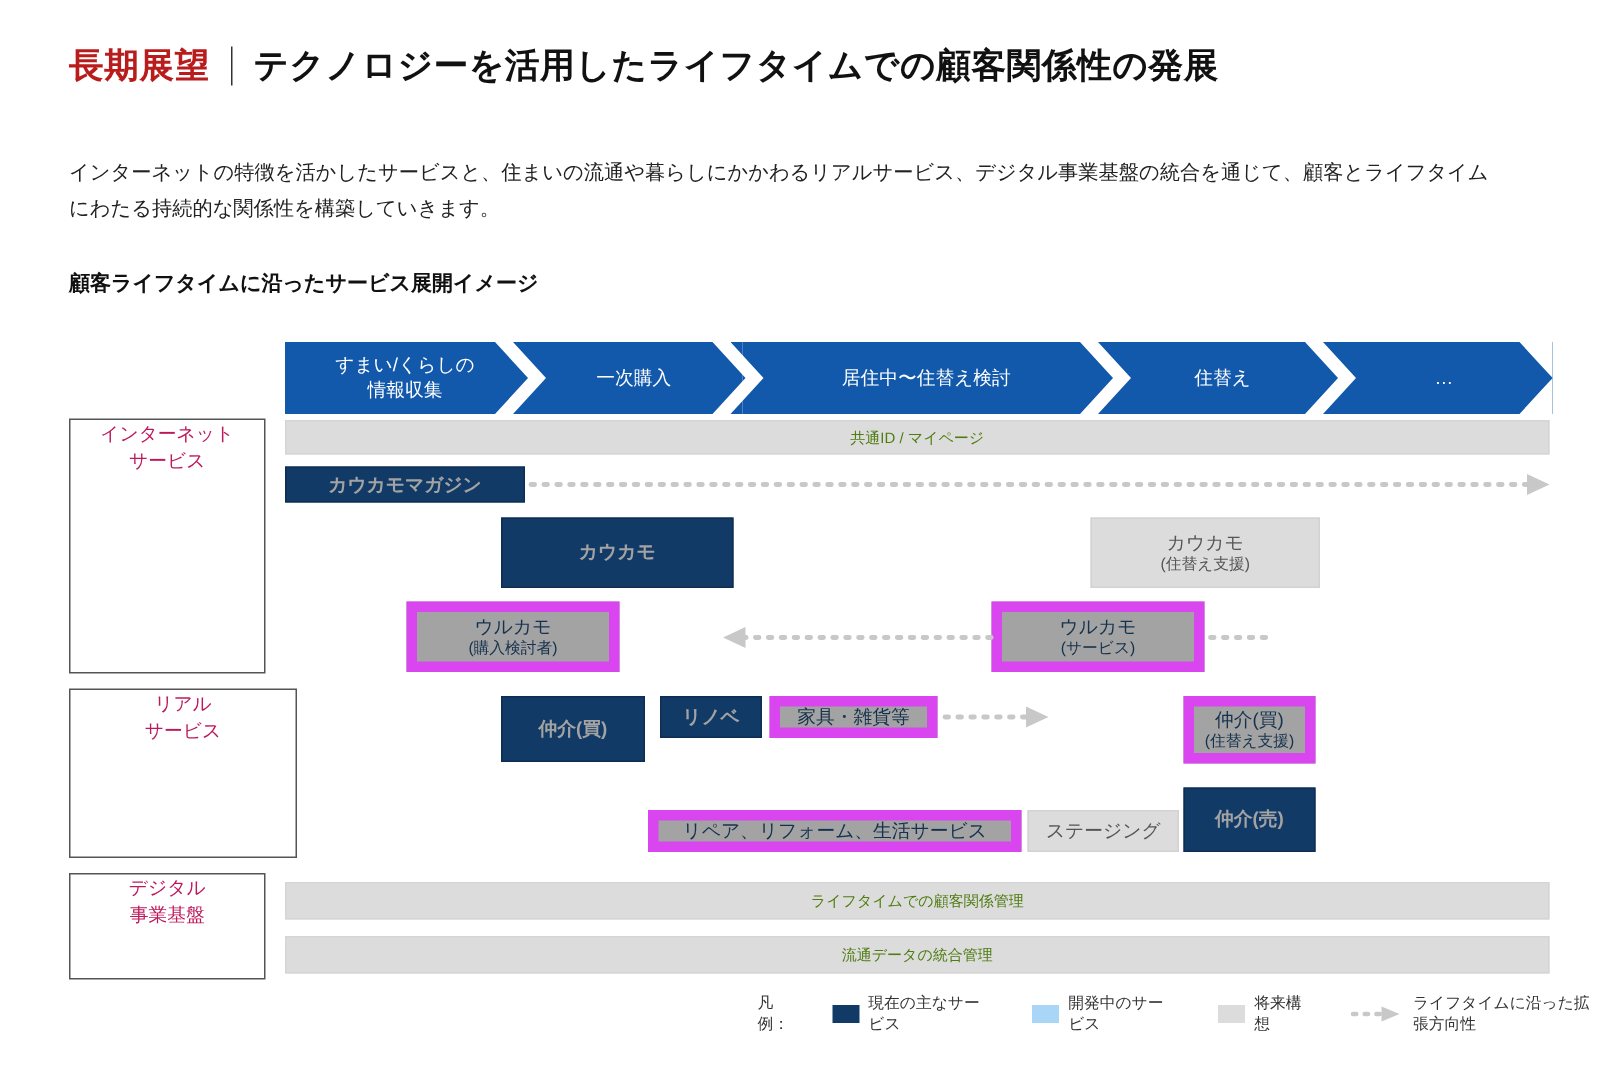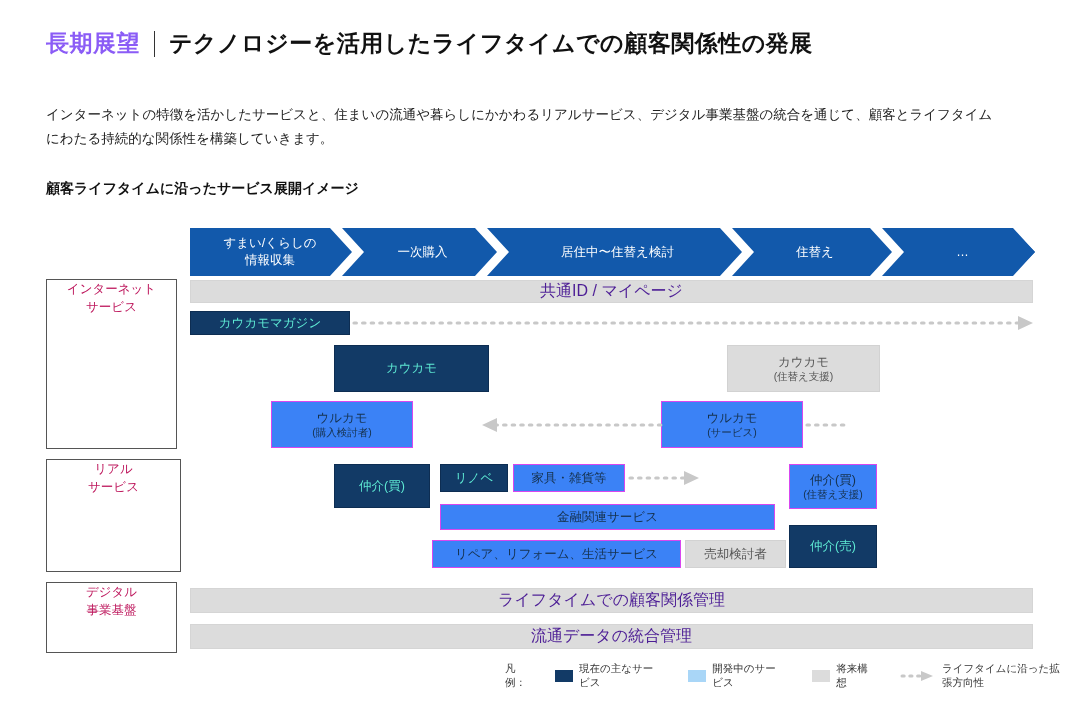--- a/index.html
+++ b/index.html
@@ -6,21 +6,21 @@
   body{
     width:1080px;height:720px;
     background:#ffffff;
     font-family:"Liberation Sans","DejaVu Sans",sans-serif;
     color:#1a1a1a;
     position:relative;
     overflow:hidden;
   }
   
   .header{position:absolute;left:46px;top:28px;display:flex;align-items:center;}
-  .header .h-main{font-size:23px;font-weight:bold;letter-spacing:.5px;color:#8b5cf6;}
+  .header .h-main{font-size:23px;font-weight:bold;letter-spacing:.5px;color:#b91c1c;}
   .header .h-sep{display:inline-block;width:1px;height:26px;background:#333;margin:0 14px;}
   .header .h-sub{font-size:23px;font-weight:bold;letter-spacing:.5px;color:#111;}
 
   .lede{position:absolute;left:46px;top:103px;width:960px;font-size:13.5px;line-height:1.75;color:#222;}
   .section-title{position:absolute;left:46px;top:180px;font-size:14px;font-weight:bold;color:#111;}
 
   
   .canvas{position:absolute;left:0;top:0;width:1080px;height:720px;}
   .abs{position:absolute;box-sizing:border-box;}
 
@@ -38,27 +38,27 @@
     font-size:12.5px;line-height:1.35;font-weight:normal;
   }
   .chev-sep{pointer-events:none;}
 
   
   .box{
     display:flex;flex-direction:column;align-items:center;justify-content:center;
     text-align:center;font-size:12.5px;line-height:1.3;
   }
   .box .sub{font-size:10.5px;line-height:1.3;display:block;}
-  .navy{background:#123a66;color:#5eead4;border:1px solid #0d2d52;}
-  .lblue{background:#3b82f6;color:#15314d;border:1px solid #d946ef;}
+  .navy{background:#123a66;color:#a3a3a3;border:1px solid #0d2d52;font-weight:bold;}
+  .lblue{background:#a3a3a3;color:#15314d;border:7px solid #d946ef;}
   .grey{background:#dcdcdc;color:#555;border:1px solid #d2d2d2;}
   .greyband{
-    background:#dcdcdc;color:#4c1d95;border:1px solid #d5d5d5;
+    background:#dcdcdc;color:#4d7c0f;border:1px solid #d5d5d5;
     display:flex;align-items:center;justify-content:center;
-    font-size:16px;
+    font-size:10px;
   }
 
   
   .legend{position:absolute;left:505px;top:662px;display:flex;align-items:center;gap:19px;font-size:10.5px;color:#333;}
   .legend .lbl{margin-right:4px;}
   .legend .sw{display:inline-block;width:22px;height:12px;vertical-align:middle;}
   .legend .sw.navy{background:#123a66;border:none;}
   .legend .sw.lblue{background:#a9d6f7;border:none;}
   .legend .sw.grey{background:#dcdcdc;border:none;}
   .legend .item{display:flex;align-items:center;gap:6px;margin-right:10px;}
@@ -78,21 +78,21 @@
 
 <div class="canvas">
 
   <div class="abs rowlabel" style="left:46px;top:279px;width:131px;height:170px;">
     <div>
       <span>インターネット</span><br>
       <span>サービス</span>
     </div>
   </div>
 
-  <div class="abs rowlabel" style="left:46px;top:459px;width:135px;height:113px;">
+  <div class="abs rowlabel" style="left:46px;top:459px;width:152px;height:113px;">
     <div>
       <span>リアル</span><br>
       <span>サービス</span>
     </div>
   </div>
 
   <div class="abs rowlabel" style="left:46px;top:582px;width:131px;height:71px;">
     <div>
       <span>デジタル</span><br>
       <span>事業基盤</span>
@@ -184,30 +184,27 @@
 
   <div class="abs box lblue" style="left:513px;top:464px;width:112px;height:28px;">
     <span>家具・雑貨等</span>
   </div>
 
   <svg class="abs" style="left:628px;top:470px;" width="76" height="16" viewBox="0 0 76 16">
     <line x1="2" y1="8" x2="58" y2="8" stroke="#c8c8c8" stroke-width="3.2" stroke-dasharray="2.4 6.2" stroke-linecap="round"></line>
     <path d="M56,1 L71,8 L56,15 Z" fill="#c8c8c8"></path>
   </svg>
 
-  <div class="abs box lblue" style="left:440px;top:504px;width:335px;height:26px;">
-    <span>金融関連サービス</span>
-  </div>
 
   <div class="abs box lblue" style="left:432px;top:540px;width:249px;height:28px;">
     <span>リペア、リフォーム、生活サービス</span>
   </div>
 
   <div class="abs box grey" style="left:685px;top:540px;width:101px;height:28px;">
-    <span>売却検討者</span>
+    <span>ステージング</span>
   </div>
 
   <div class="abs box navy" style="left:789px;top:525px;width:88px;height:43px;">
     <span>仲介(売)</span>
   </div>
 
   <div class="abs box lblue" style="left:789px;top:464px;width:88px;height:45px;">
     <span>仲介(買)</span>
     <span class="sub">(住替え支援)</span>
   </div>

